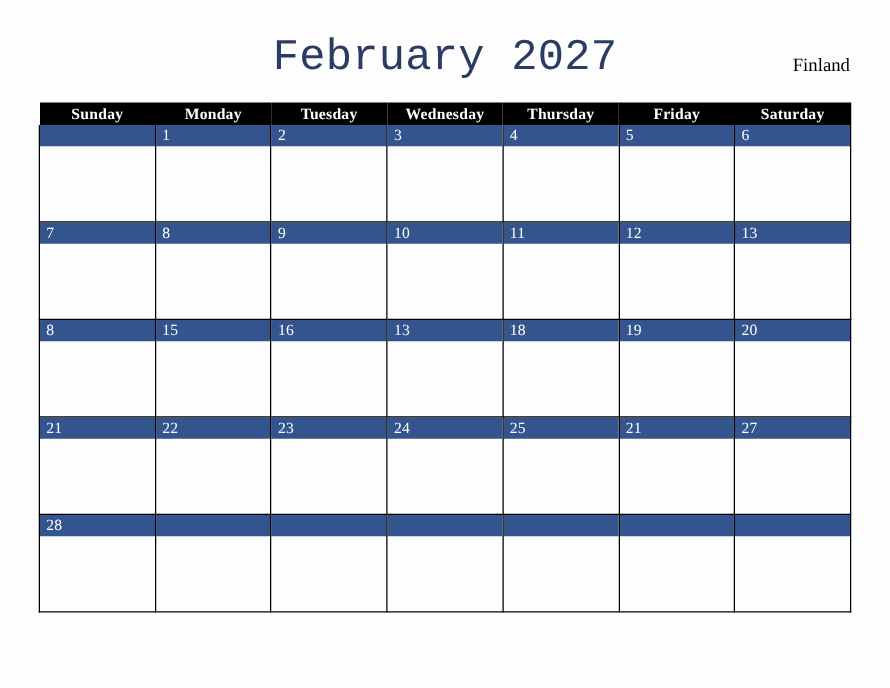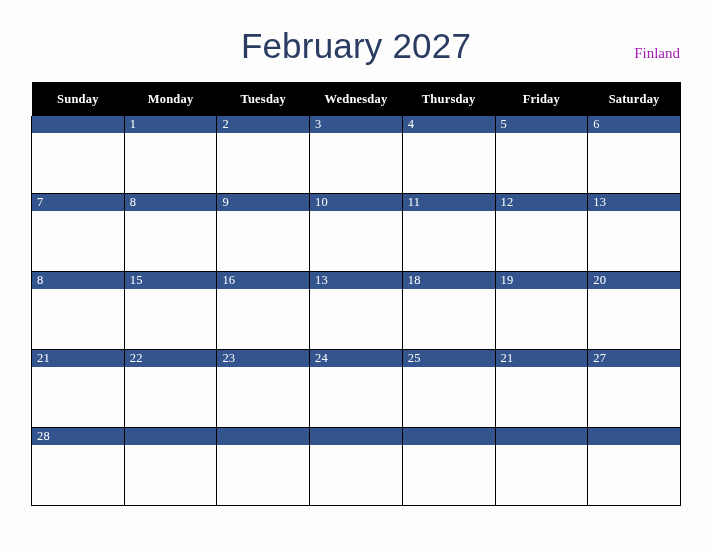--- a/index.html
+++ b/index.html
@@ -68,55 +68,55 @@
     color: #1077c3;
     line-height: 24px;
   }
 
   .title {
     position: absolute;
     left: 0;
     top: 26px;
     width: 712px;
     text-align: center;
-    font-family: Liberation Sans, sans-serif;
+    font-family: Liberation Mono, monospace;
     font-size: 35px;
     font-weight: 400;
     color: #2b3c63;
     letter-spacing: 0.2px;
   }
 
   .country {
     position: absolute;
     right: 32px;
     top: 45px;
     font-family: "Liberation Serif", serif;
     font-size: 15px;
     font-weight: 400;
-    color: #a21caf;
+    color: #000000;
   }
 
   
   .calendar {
     position: absolute;
     left: 31px;
     top: 82px;
     width: 650px;
     border-collapse: collapse;
     table-layout: fixed;
   }
 
   .calendar thead th {
     background: #000000;
     color: #ffffff;
     font-family: "Liberation Serif", serif;
     font-size: 12.5px;
     font-weight: 700;
     height: 18px;
-    padding: 8px;
+    padding: 0;
     text-align: center;
     border: 0;
     letter-spacing: 0.2px;
   }
 
   .calendar tbody td {
     padding: 0;
     vertical-align: top;
     border-left: 1px solid #000000;
     border-right: 1px solid #000000;

